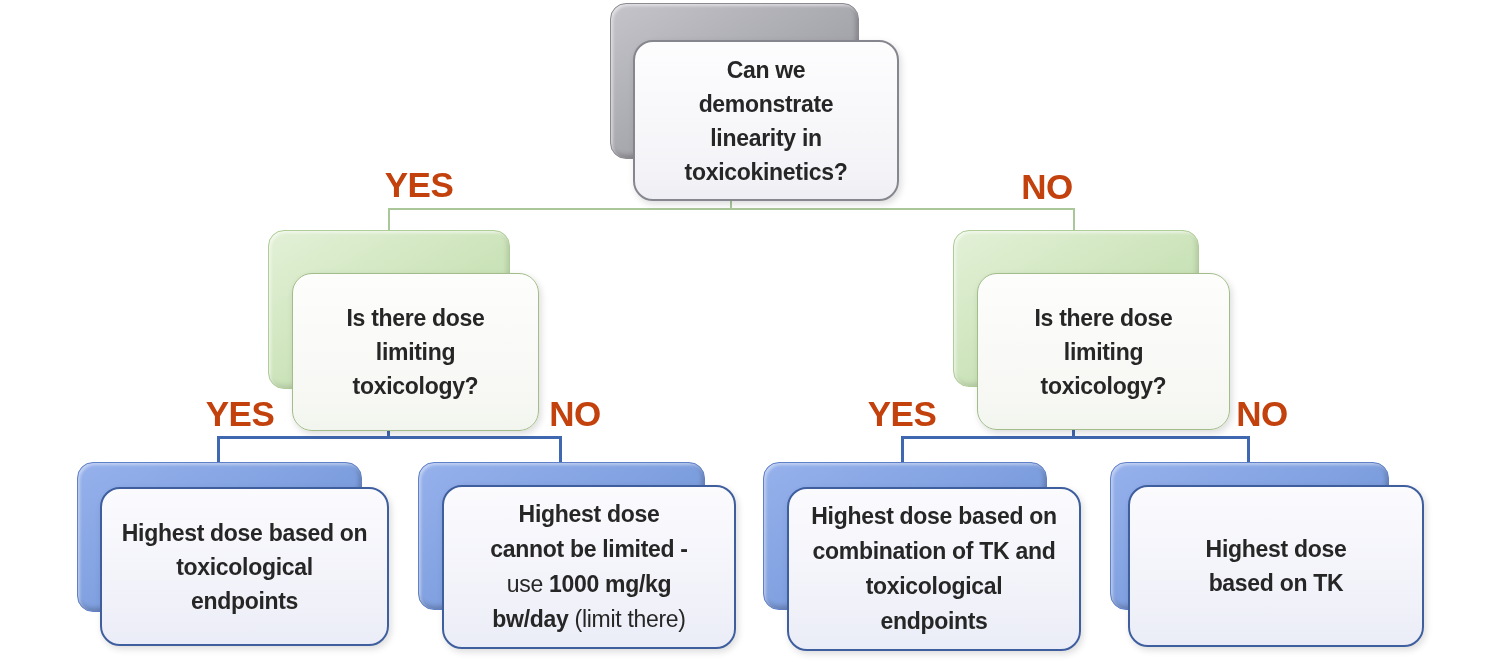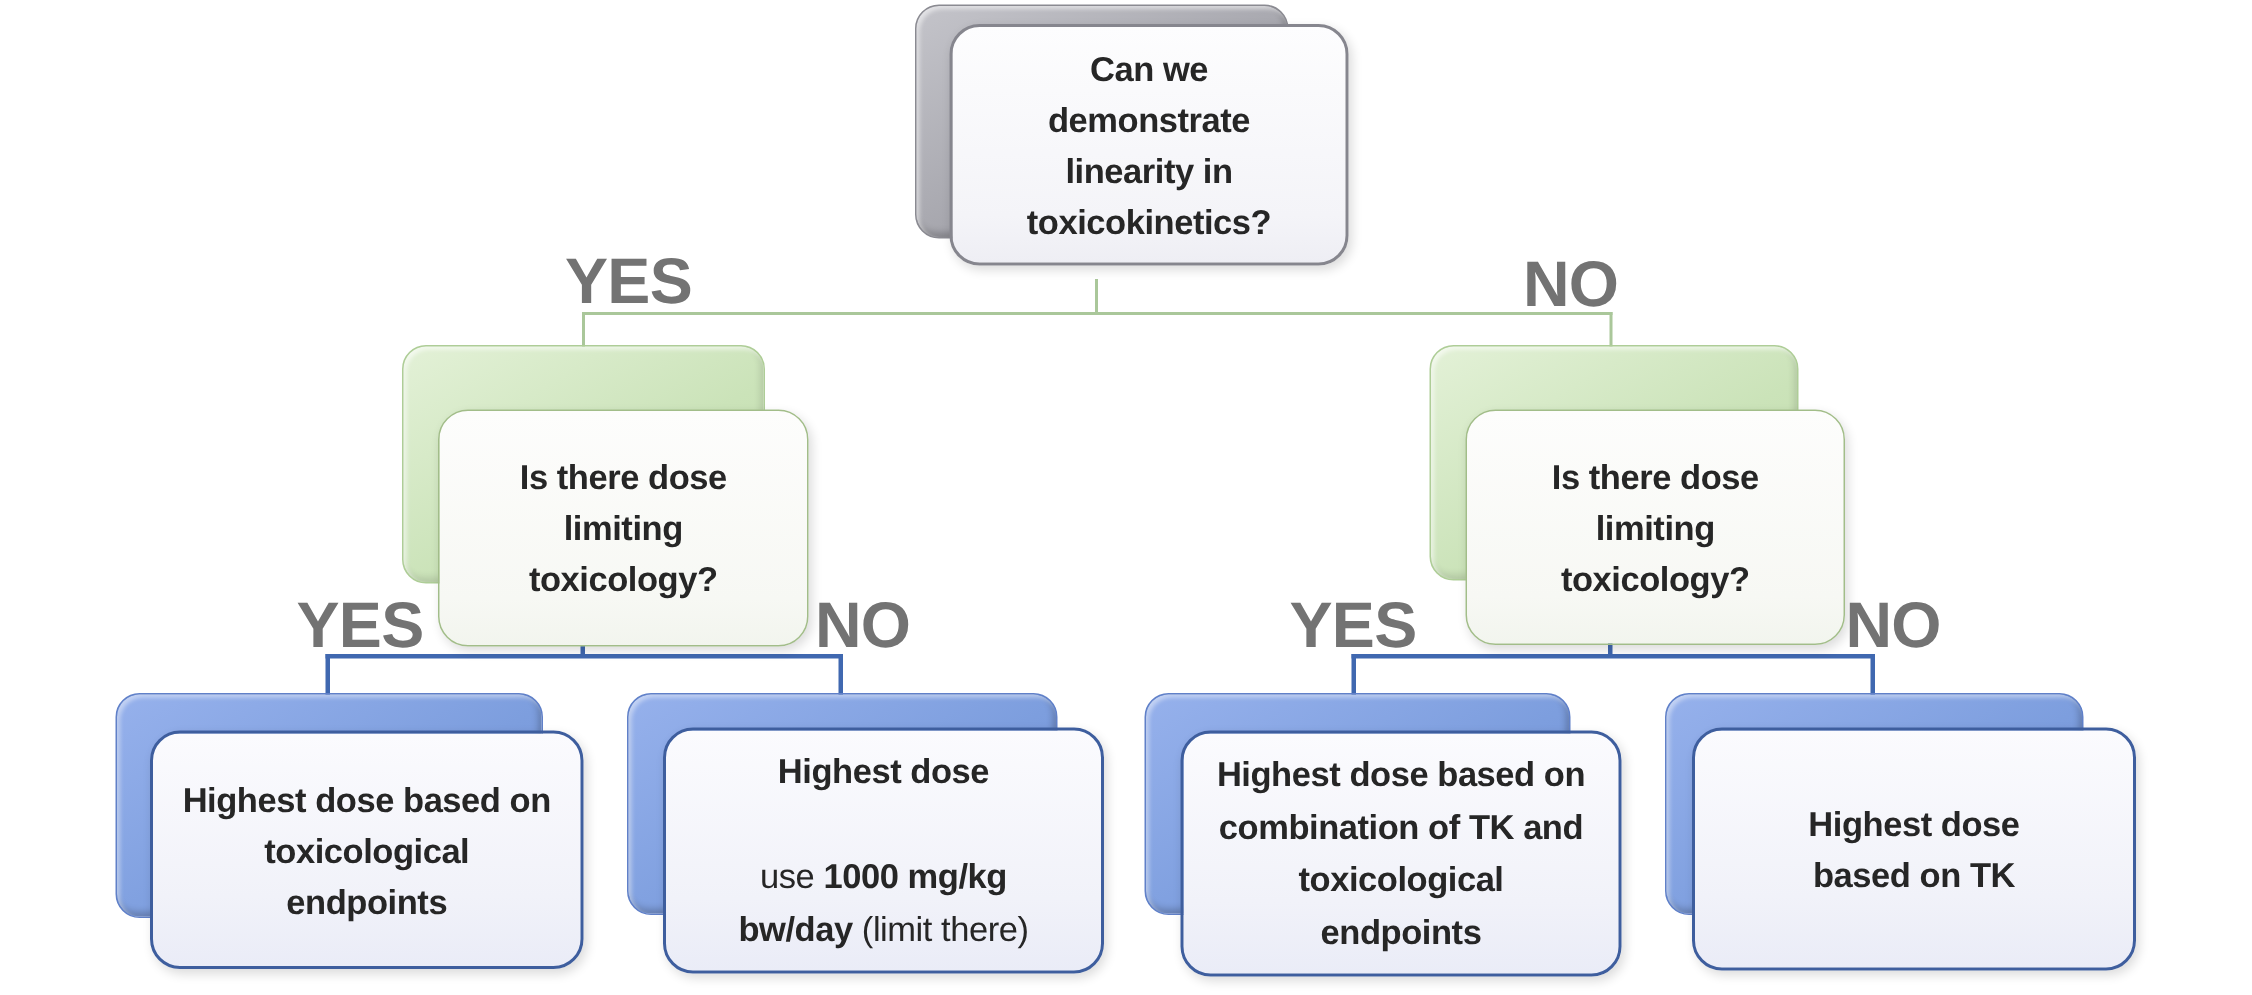--- a/index.html
+++ b/index.html
@@ -11,21 +11,21 @@
   .line{position:absolute;z-index:1;}
   .line.green{background:var(--green-connector,#aac79a);}
   .line.blue{background:var(--blue-connector,#4068b0);}
   .line.v.green{width:2px;}
   .line.h.green{height:2px;}
   .line.v.blue{width:3px;}
   .line.h.blue{height:3px;}
   
   .branch-label{
     position:absolute;z-index:4;transform:translateX(-50%);
-    font-size:43px;font-weight:700;line-height:1;letter-spacing:-0.5px;color:#737373;
+    font-size:35px;font-weight:700;line-height:1;letter-spacing:-0.5px;color:#c2410c;
   }
   
   .shadow{position:absolute;z-index:2;border-radius:16px;}
   .s-gray{
     background:linear-gradient(150deg,#c4c4ca 0%,#a6a6ad 55%,#96969d 100%);
     border:1px solid #8a8a91;
     box-shadow:inset 2px 2px 3px rgba(255,255,255,.55), inset -2px -3px 5px rgba(0,0,0,.22);
   }
   .s-green{
     background:linear-gradient(150deg,#e3f1d7 0%,#cbe3b9 55%,#c0dcab 100%);
@@ -73,21 +73,21 @@
   <div class="line v blue" style="left:1247px;top:436px;height:28px"></div>
 
   <div class="branch-label" style="left:419px;top:167px">YES</div>
   <div class="branch-label" style="left:1047px;top:169px">NO</div>
   <div class="branch-label" style="left:240px;top:396px">YES</div>
   <div class="branch-label" style="left:575px;top:396px">NO</div>
   <div class="branch-label" style="left:902px;top:396px">YES</div>
   <div class="branch-label" style="left:1262px;top:396px">NO</div>
 
   <div class="shadow s-gray" style="left:610px;top:3px;width:247px;height:154px"></div>
-  <div class="front f-gray" style="left:633px;top:16px;width:262px;height:157px">
+  <div class="front f-gray" style="left:633px;top:40px;width:262px;height:157px">
     <div class="txt">Can we
 demonstrate
 linearity in
 toxicokinetics?</div>
   </div>
 
   <div class="shadow s-green" style="left:268px;top:230px;width:240px;height:157px"></div>
   <div class="front f-green" style="left:292px;top:257px;width:245px;height:156px">
     <div class="txt">Is there dose
 limiting
@@ -105,21 +105,21 @@
   <div class="front f-blue" style="left:100px;top:487px;width:285px;height:155px">
     <div class="txt">Highest dose based on
 toxicological
 endpoints</div>
   </div>
 
   <div class="shadow s-blue" style="left:418px;top:462px;width:285px;height:146px"></div>
   <div class="front f-blue" style="left:442px;top:485px;width:290px;height:160px">
     <div class="txt" style="line-height:35px;white-space:normal">
       <span>Highest dose</span><br>
-      <br>
+      <span>cannot be limited -</span><br>
       <span class="normal">use </span><span>1000 mg/kg</span><br>
       <span>bw/day</span><span class="normal"> (limit there)</span>
     </div>
   </div>
 
   <div class="shadow s-blue" style="left:763px;top:462px;width:282px;height:146px"></div>
   <div class="front f-blue" style="left:787px;top:487px;width:290px;height:160px">
     <div class="txt" style="line-height:35px">Highest dose based on
 combination of TK and
 toxicological

